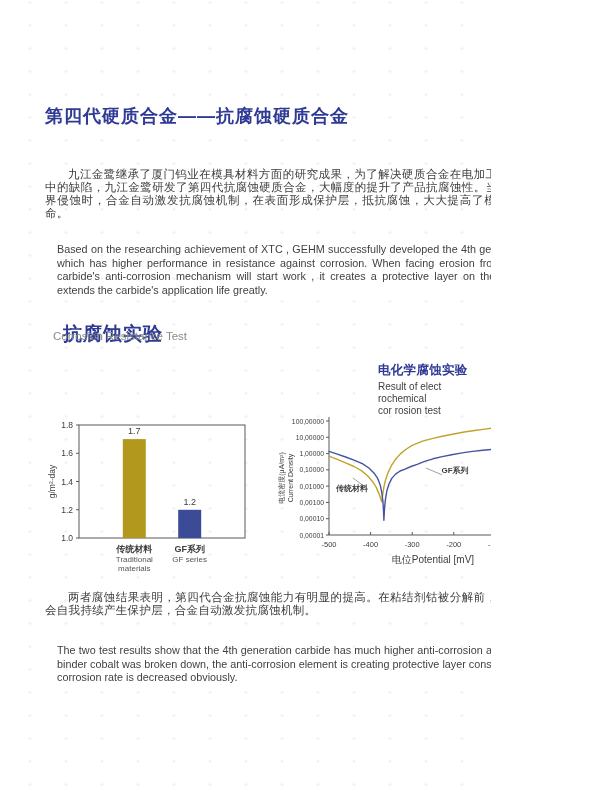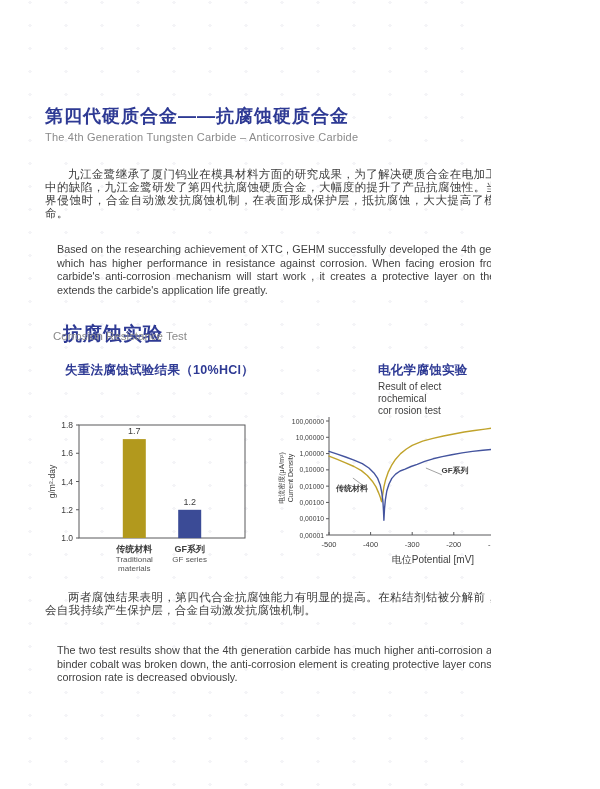--- a/index.html
+++ b/index.html
@@ -41,29 +41,27 @@
   .concl-cn{top:591px;}
   .concl-en{top:632px;}
   svg text{font-family:"Liberation Sans","DejaVu Sans",sans-serif;}
 </style>
 </head>
 <body>
 
 <div class="page">
 
   <h1 class="abs title-cn">第四代硬质合金——抗腐蚀硬质合金</h1>
-  <div class="abs title-en">The 4th Generation Tungsten Carbide – Anticorrosive Carbide</div>
 
   <p class="abs para-cn">九江金鹭继承了厦门钨业在模具材料方面的研究成果，为了解决硬质合金在电加工及磨削加工中的缺陷，九江金鹭研发了第四代抗腐蚀硬质合金，大幅度的提升了产品抗腐蚀性。当材料遭遇外界侵蚀时，合金自动激发抗腐蚀机制，在表面形成保护层，抵抗腐蚀，大大提高了模具的使用寿命。</p>
   <p class="abs para-en">Based on the researching achievement of XTC , GEHM successfully developed the 4th generation carbide which has higher performance in resistance against corrosion. When facing erosion from outside , the carbide's anti-corrosion mechanism will start work , it creates a protective layer on the surface which extends the carbide's application life greatly.</p>
 
   <h2 class="abs section-cn">抗腐蚀实验</h2>
   <div class="abs section-en">Corrosion Resistance Test</div>
 
-  <div class="abs chart-title left">失重法腐蚀试验结果（10%HCl）</div>
 
   <div class="abs chart-title right">电化学腐蚀实验</div>
   <div class="abs chart-sub right">Result  of elect rochemical
 cor rosion test</div>
 
   <svg id="bar-svg" class="abs bar-svg" width="214" height="162" viewBox="0 0 214 162">
       <rect x="38" y="10" width="166" height="113" fill="none" stroke="#58595b" stroke-width="1"></rect>
       <line x1="35" y1="10" x2="38" y2="10" stroke="#58595b" stroke-width="1"></line>
       <text x="32" y="13" text-anchor="end" font-size="8.5" fill="#3d3d3d">1.8</text>
       <line x1="35" y1="38.249999999999986" x2="38" y2="38.249999999999986" stroke="#58595b" stroke-width="1"></line>

